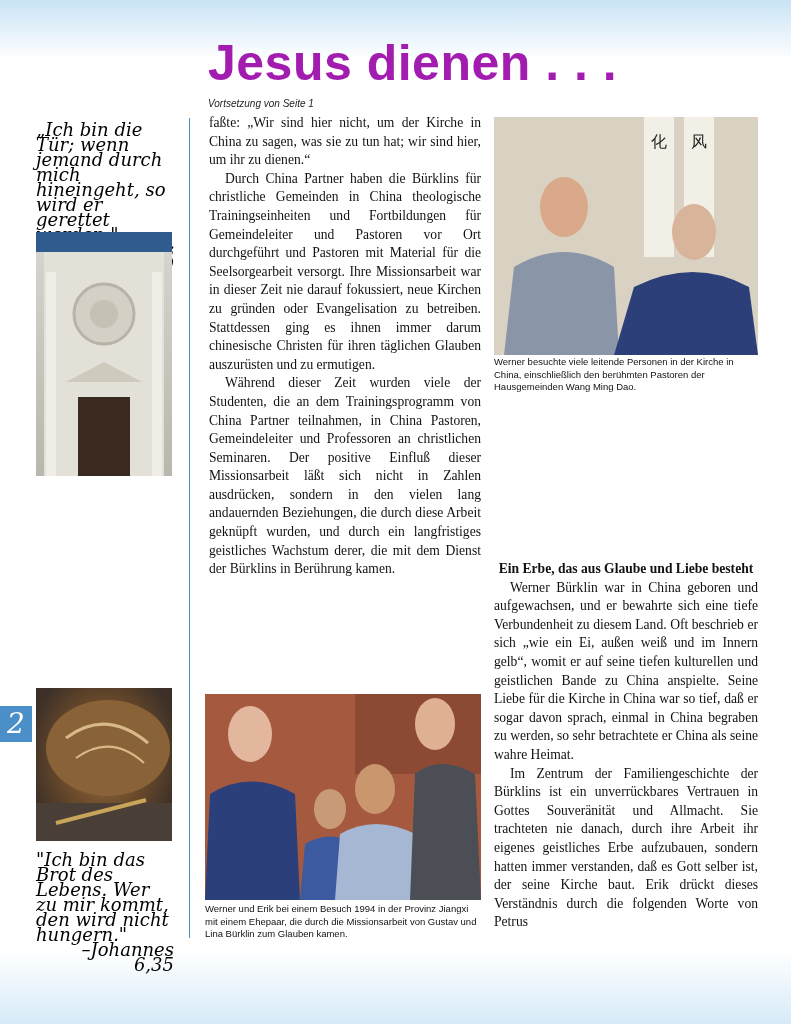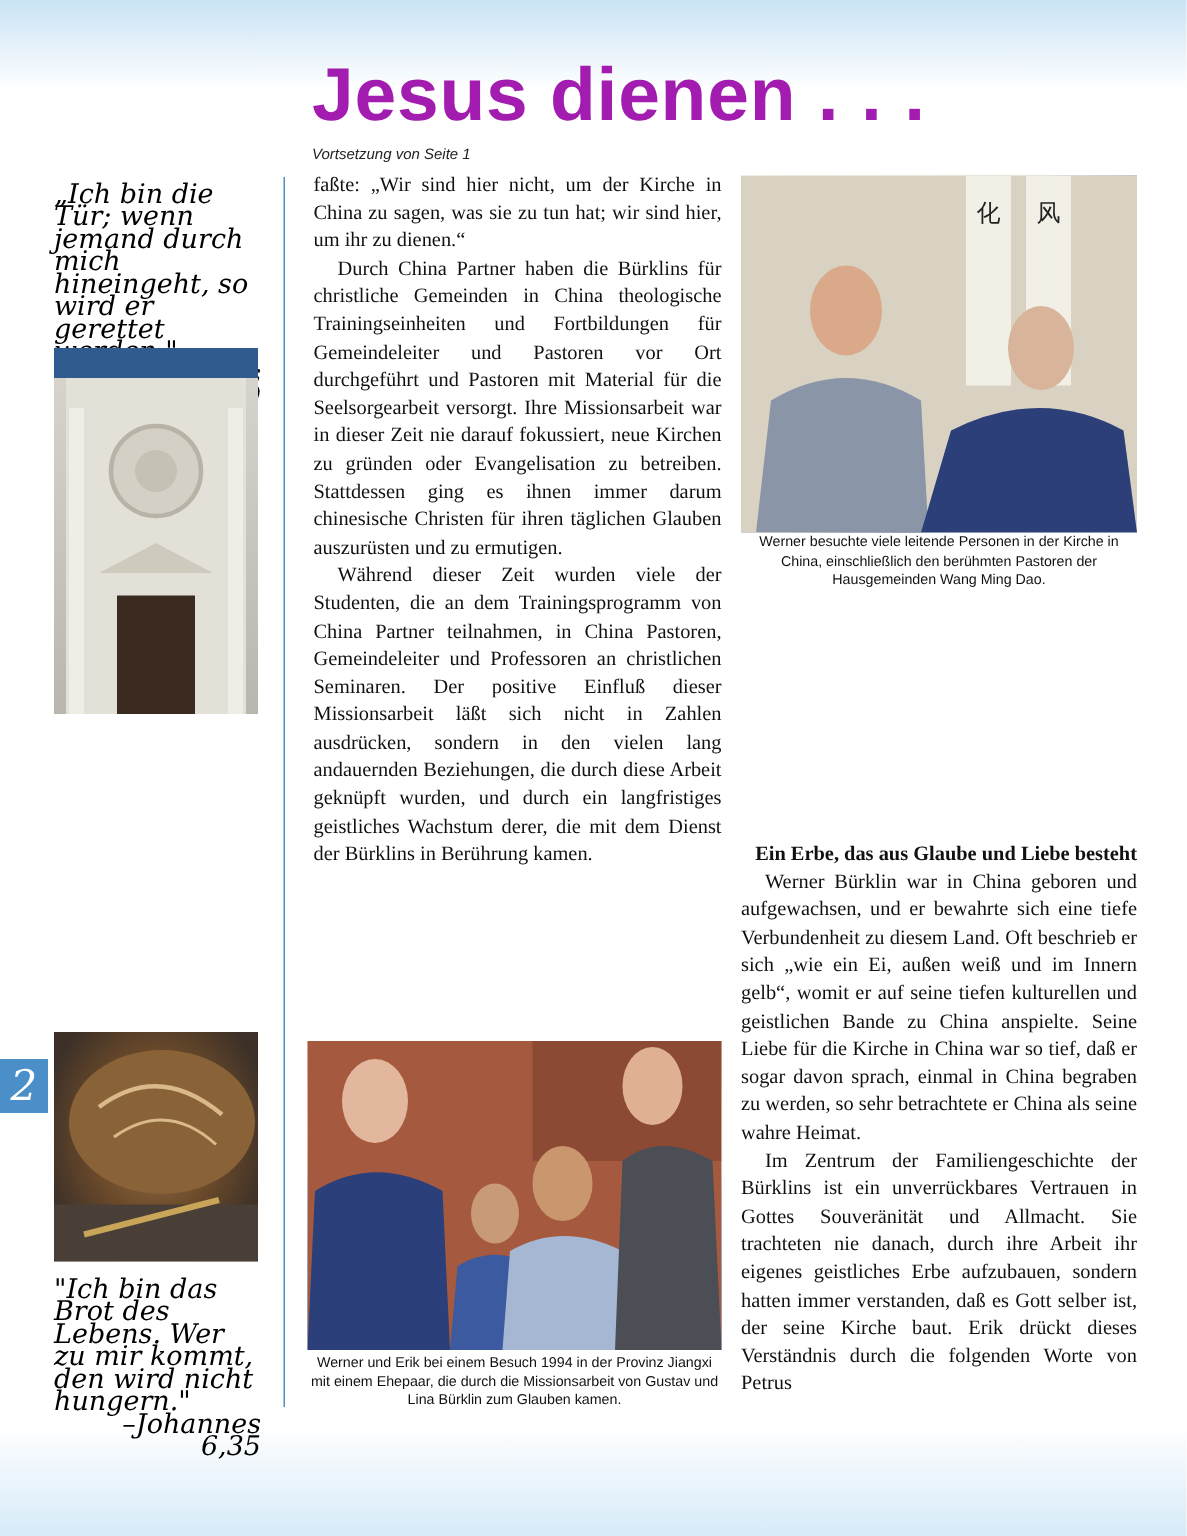--- a/index.html
+++ b/index.html
@@ -13,24 +13,24 @@
   .q1{left:36px;top:122px;width:138px;}
   .q2{left:36px;top:852px;width:138px;}
   .vline{position:absolute;left:189px;width:1px;background:#4a8fc7;}
   .photo{position:absolute;overflow:hidden;}
   .church{left:36px;top:232px;width:136px;height:244px;background:linear-gradient(#d9d6cf,#b9b6ae);}
   .bread{left:36px;top:688px;width:136px;height:153px;background:radial-gradient(ellipse at 50% 45%,#a07a4e 0%,#6b4a2a 45%,#3c3028 80%);}
   .pagenum{position:absolute;left:0;top:706px;width:32px;height:36px;background:#4a8fc7;color:#fff;font-family:"DejaVu Serif",serif;font-style:italic;font-size:28px;line-height:36px;text-align:center;}
   .col{position:absolute;font-size:13.6px;line-height:18.6px;text-align:justify;}
   .col p{margin:0;text-indent:16px;}
   .col p.noind{text-indent:0;}
-  .col h3{margin:14px 0 0 0;font-size:13.6px;font-weight:bold;text-align:right;}
+  .col h3{margin:14px 0 0 0;font-size:13.6px;font-weight:bold;text-align:center;}
   .c1{left:209px;top:114px;width:272px;}
   .c2{left:494px;top:546px;width:264px;}
-  .cap{position:absolute;font-family:"Liberation Sans",sans-serif;font-size:9.5px;line-height:12.5px;text-align:center;color:#111;}
+  .cap{position:absolute;font-family:"Liberation Sans",sans-serif;font-size:9.5px;line-height:12.5px;color:#111;}
   .cap1{left:494px;top:356px;width:264px;}
   .cap2{left:205px;top:903px;width:276px;}
   .p1{left:494px;top:117px;width:264px;height:238px;background:linear-gradient(135deg,#e8e0cf 0%,#cfc7b6 40%,#2a3a66 70%,#3c4c80 100%);}
   .p2{left:205px;top:694px;width:276px;height:206px;background:linear-gradient(to bottom,#b05a3c 0%,#c98c6a 30%,#3b5c9a 70%,#2b4270 100%);}
   svg{display:block;}
 </style>
 </head>
 <body>
 
 <div class="title">Jesus dienen . . .</div>

